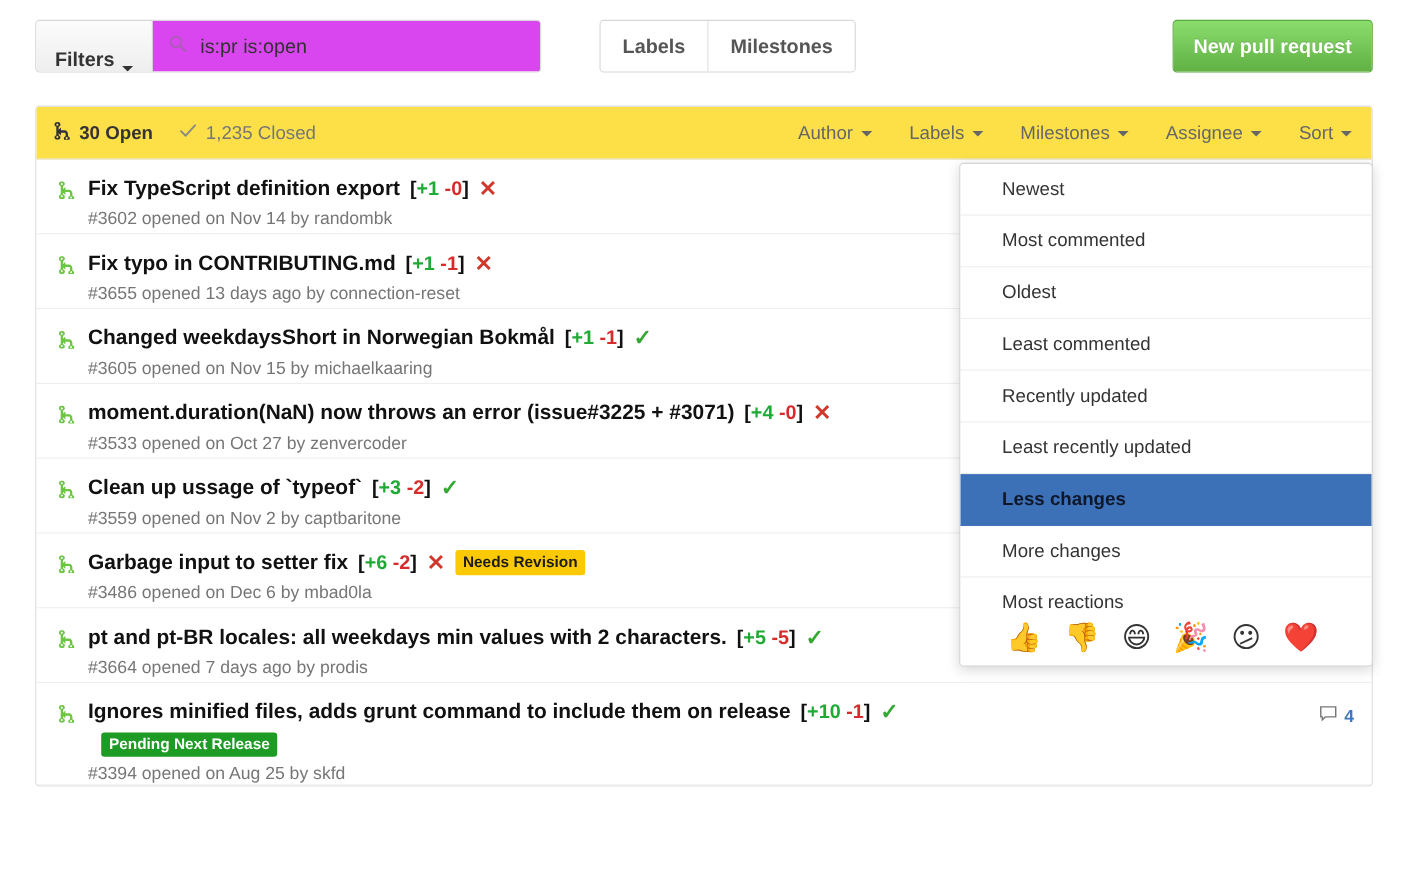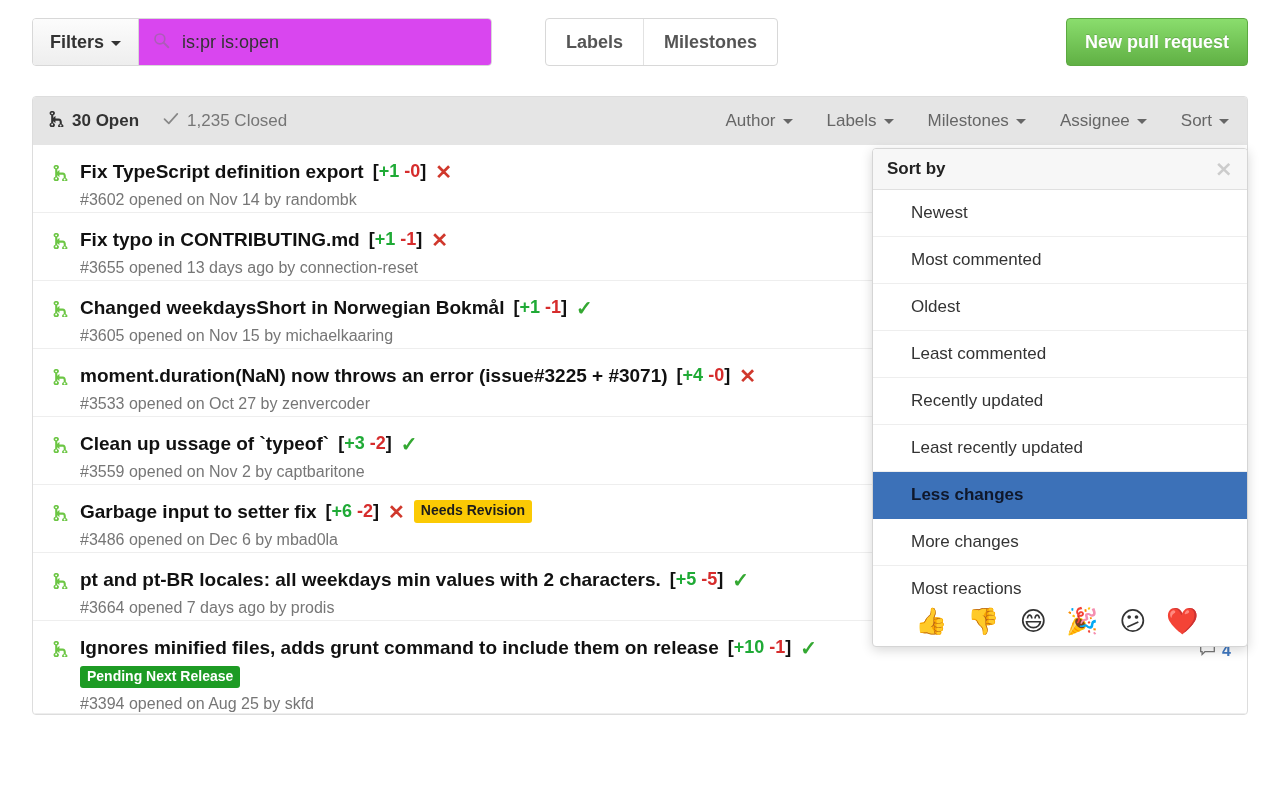--- a/index.html
+++ b/index.html
@@ -20,21 +20,21 @@
   .filter-search {
     position: absolute; left: 0; top: 0;
     display: flex; align-items: stretch;
     height: 48px;
     border: 1px solid #d8d8d8;
     border-radius: 4px;
     background: #fff;
     overflow: hidden;
   }
   .filters-btn {
-    display: flex; align-items: center; gap: 7px;
+    display: flex; align-items: flex-end; gap: 7px;
     padding: 0 17px;
     background: linear-gradient(#fcfcfc, #eeeeee);
     border-right: 1px solid #d8d8d8;
     font-size: 18px; font-weight: bold; color: #333;
     cursor: pointer; white-space: nowrap;
   }
   .caret {
     width: 0; height: 0;
     border-left: 5px solid transparent;
     border-right: 5px solid transparent;
@@ -85,21 +85,21 @@
   .list-box {
     position: absolute; left: 32px; top: 96px;
     width: 1216px;
     border: 1px solid #ddd; border-radius: 4px;
     background: #fff;
     overflow: hidden;
   }
   .list-header {
     display: flex; align-items: center;
     height: 48px; padding: 0 16px;
-    background: #e5e5e5;
+    background: #fde047;
     border-bottom: 1px solid #e5e5e5;
     font-size: 17px;
     text-align: right;
   }
   .state-open, .state-closed {
     display: flex; align-items: center; gap: 8px;
     white-space: nowrap; cursor: pointer;
   }
   .state-open { color: #333; font-weight: bold; margin-right: 24px; }
   .state-closed { color: #767676; }
@@ -142,21 +142,21 @@
   .diffstat .del { color: #d62c2c; }
   .ci-fail { color: #d0382c; font-size: 20px; font-weight: bold; line-height: 1; }
   .ci-pass { color: #34a832; font-size: 20px; font-weight: bold; line-height: 1; }
   .pr-label {
     display: inline-block;
     padding: 3px 7px 4px;
     border-radius: 3px;
     font-size: 14px; font-weight: bold;
     line-height: 1.1; white-space: nowrap;
   }
-  .labels-row { margin-top: 6px; }
+  .labels-row { margin-top: 6px; margin-left: 12px; }
   .pr-meta {
     margin-top: 7px;
     font-size: 16px; color: #767676;
   }
   .pr-comments {
     flex: 0 0 auto;
     display: flex; align-items: center; gap: 6px;
     margin: 6px 0 0 14px;
     color: #4078c0; font-size: 16px; font-weight: bold;
     cursor: pointer;
@@ -395,24 +395,20 @@
             <span><svg width="17" height="16" viewBox="0 0 16 16">
                 <path fill="none" stroke="#777" stroke-width="1.3" d="M1.2 1.6h13.6v9.1H5.4L2.6 13.4v-2.7H1.2z"></path>
               </svg></span>
             <span>4</span>
           </div>
         </div>
       </div>
   </div>
 
   <div class="sort-menu">
-    <div class="sort-head">
-      <span class="t">Sort by</span>
-      <span class="sort-close">×</span>
-    </div>
     <div id="sort-items">
         <div class="sort-item">Newest</div>
         <div class="sort-item">Most commented</div>
         <div class="sort-item">Oldest</div>
         <div class="sort-item">Least commented</div>
         <div class="sort-item">Recently updated</div>
         <div class="sort-item">Least recently updated</div>
         <div class="sort-item selected">Less changes</div>
         <div class="sort-item">More changes</div>
       </div>

